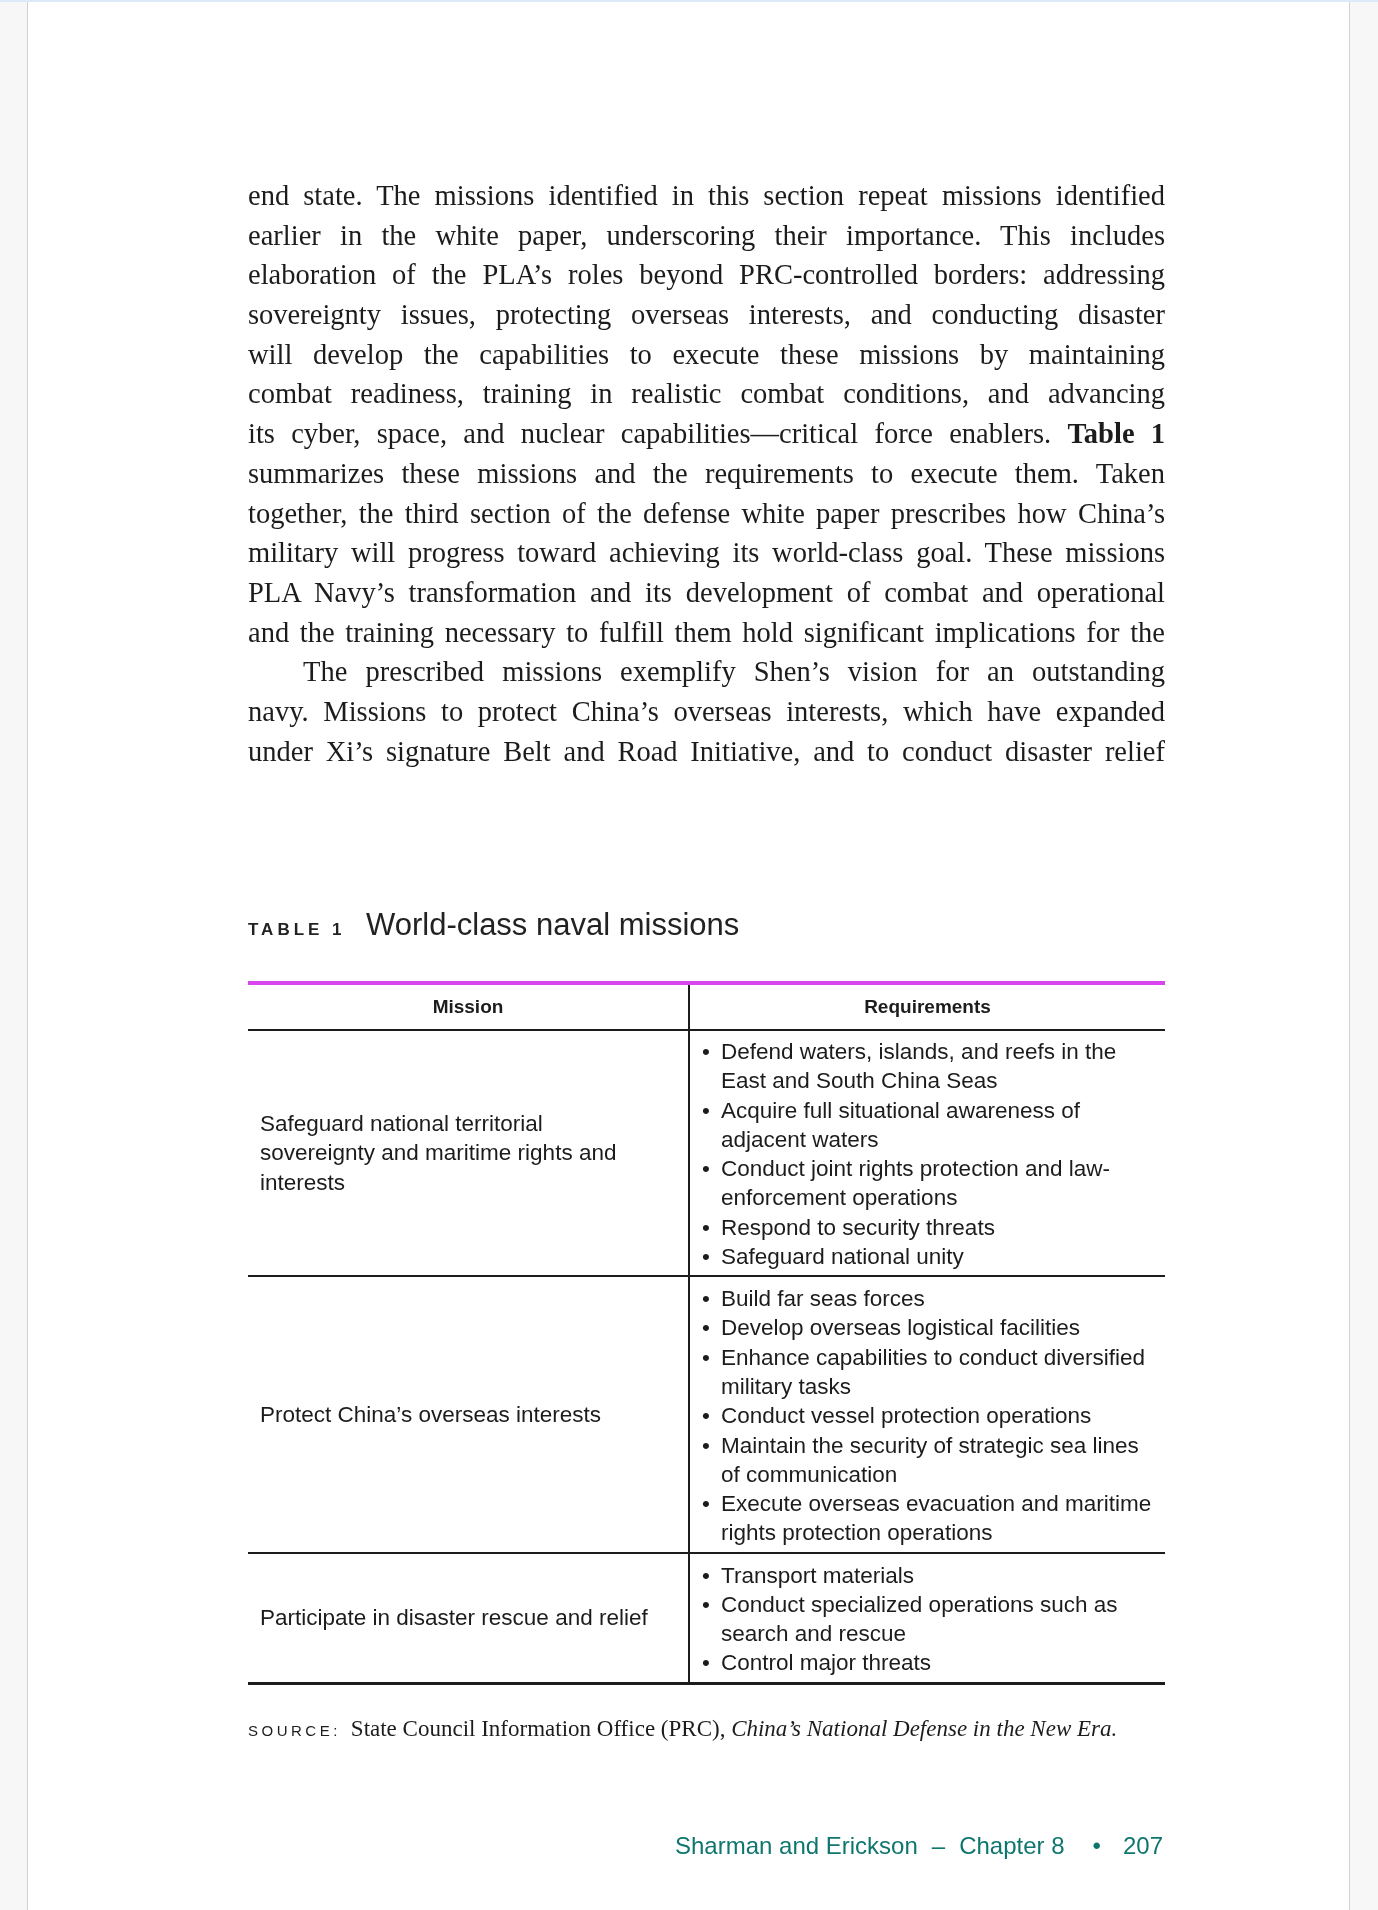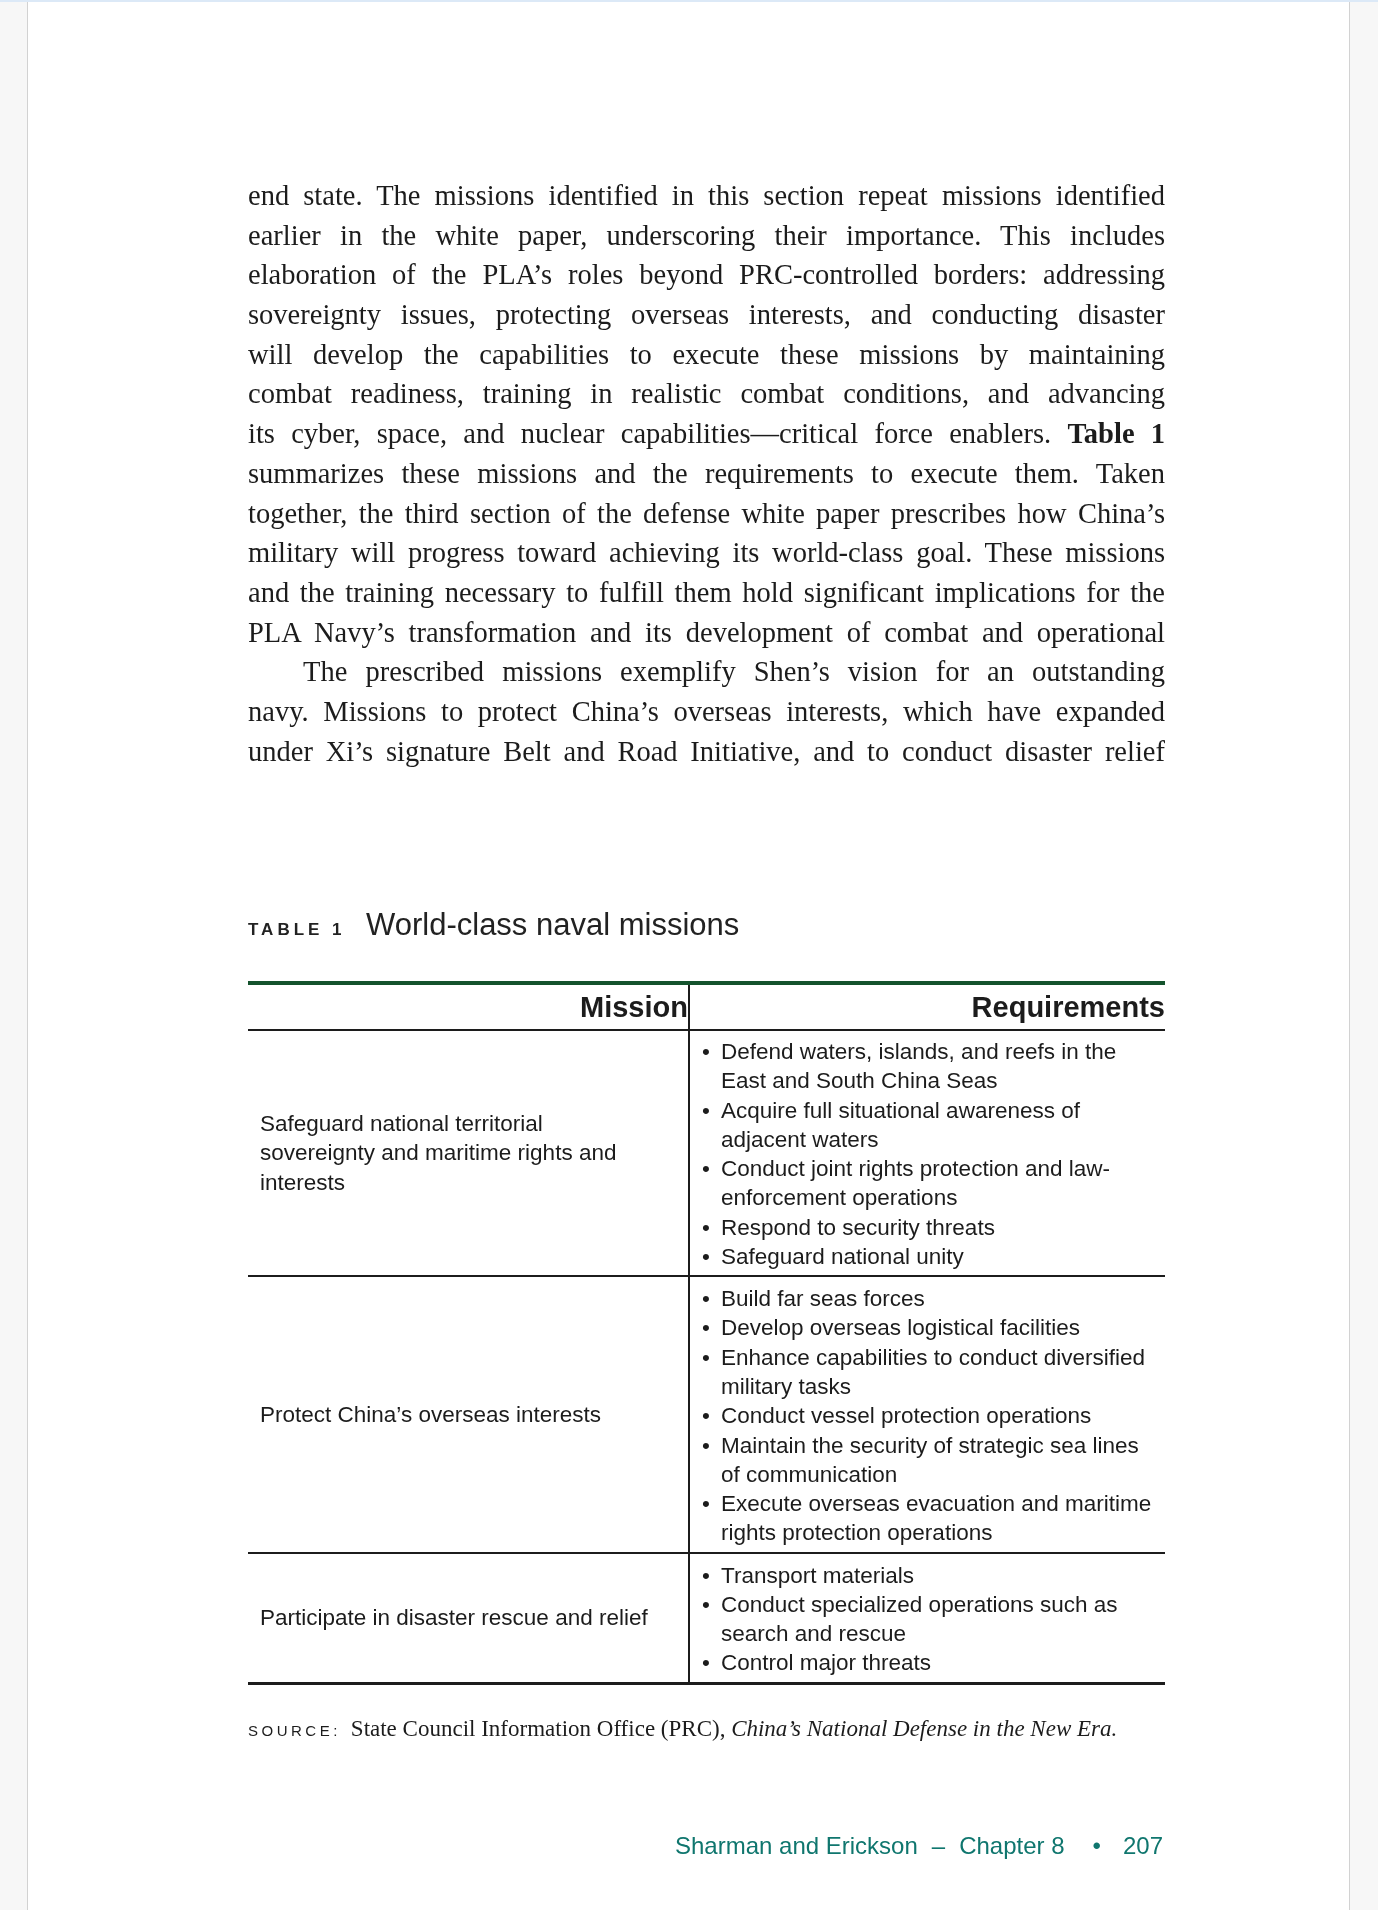--- a/index.html
+++ b/index.html
@@ -28,23 +28,23 @@
   }
   .cap-label { font-size: 17px; letter-spacing: 4px; font-weight: bold; color: #222; margin-right: 16px; }
   .cap-title { font-size: 31px; color: #222; }
   .tbl {
     position: absolute; left: 248px; top: 981px; width: 917px;
     border-collapse: collapse;
     font-family: "Liberation Sans", "DejaVu Sans", sans-serif;
     font-size: 22.5px; color: #1c1c1c;
   }
   .tbl th {
-    font-weight: bold; text-align: right; height: 44px; padding: 0;
-    border-top: 4px solid #14532d; border-bottom: 2px solid #1c1c1c;
-    font-size: 29px;
+    font-weight: bold; text-align: center; height: 44px; padding: 0;
+    border-top: 4px solid #d946ef; border-bottom: 2px solid #1c1c1c;
+    font-size: 19px;
   }
   .tbl th.c1, .tbl td.c1 { width: 428px; border-right: 2px solid #1c1c1c; }
   .tbl td { vertical-align: middle; border-bottom: 2px solid #1c1c1c; padding: 0; }
   .tbl tr.last td { border-bottom: 3px solid #1c1c1c; }
   .tbl td.c1 { padding-left: 12px; line-height: 29.5px; }
   .tbl td.c2 { padding: 6px 8px 4px 12px; }
   .req-list { list-style: none; margin: 0; padding: 0; }
   .req-list li { position: relative; padding-left: 19px; line-height: 29.3px; }
   .req-list li .bullet { position: absolute; left: 0; top: 0; }
   .source {
@@ -73,22 +73,22 @@
   <span class="line">end state. The missions identified in this section repeat missions identified</span>
   <span class="line">earlier in the white paper, underscoring their importance. This includes</span>
   <span class="line">elaboration of the PLA’s roles beyond PRC-controlled borders: addressing</span>
   <span class="line">sovereignty issues, protecting overseas interests, and conducting disaster</span>
   <span class="line">will develop the capabilities to execute these missions by maintaining</span>
   <span class="line">combat readiness, training in realistic combat conditions, and advancing</span>
   <span class="line"><span>its cyber, space, and nuclear capabilities—critical force enablers.</span> <b>Table 1</b></span>
   <span class="line">summarizes these missions and the requirements to execute them. Taken</span>
   <span class="line">together, the third section of the defense white paper prescribes how China’s</span>
   <span class="line">military will progress toward achieving its world-class goal. These missions</span>
+  <span class="line">PLA Navy’s transformation and its development of combat and operational</span>
   <span class="line">and the training necessary to fulfill them hold significant implications for the</span>
-  <span class="line">PLA Navy’s transformation and its development of combat and operational</span>
   <span class="line indent">The prescribed missions exemplify Shen’s vision for an outstanding</span>
   <span class="line">navy. Missions to protect China’s overseas interests, which have expanded</span>
   <span class="line">under Xi’s signature Belt and Road Initiative, and to conduct disaster relief</span>
 </div>
 
 <div class="table-caption">
   <span class="cap-label">TABLE 1</span>
   <span class="cap-title">World-class naval missions</span>
 </div>
 

